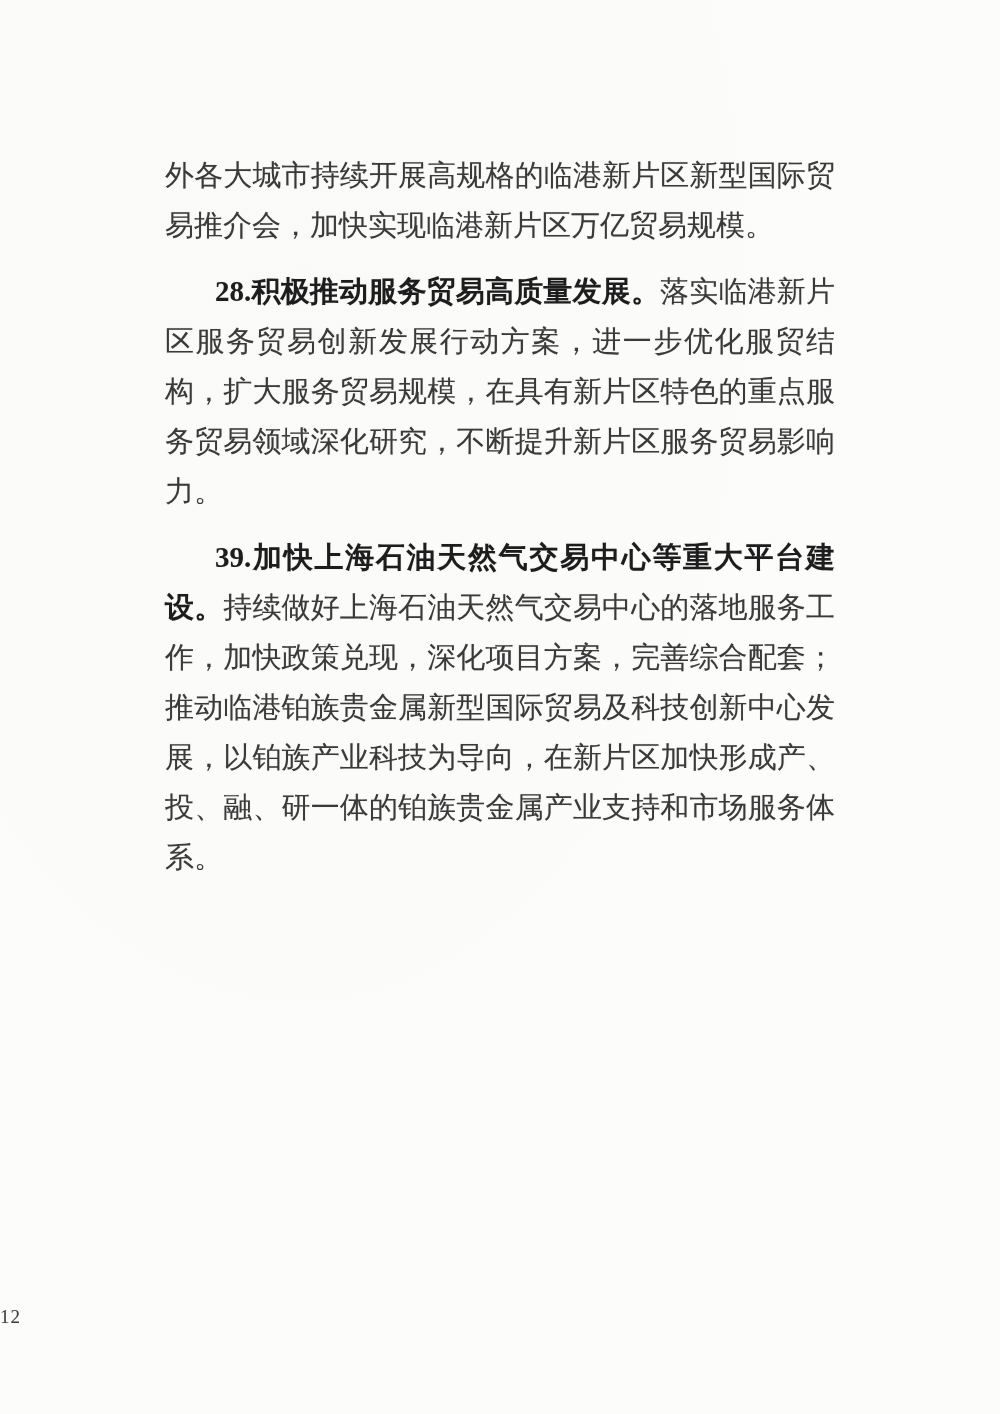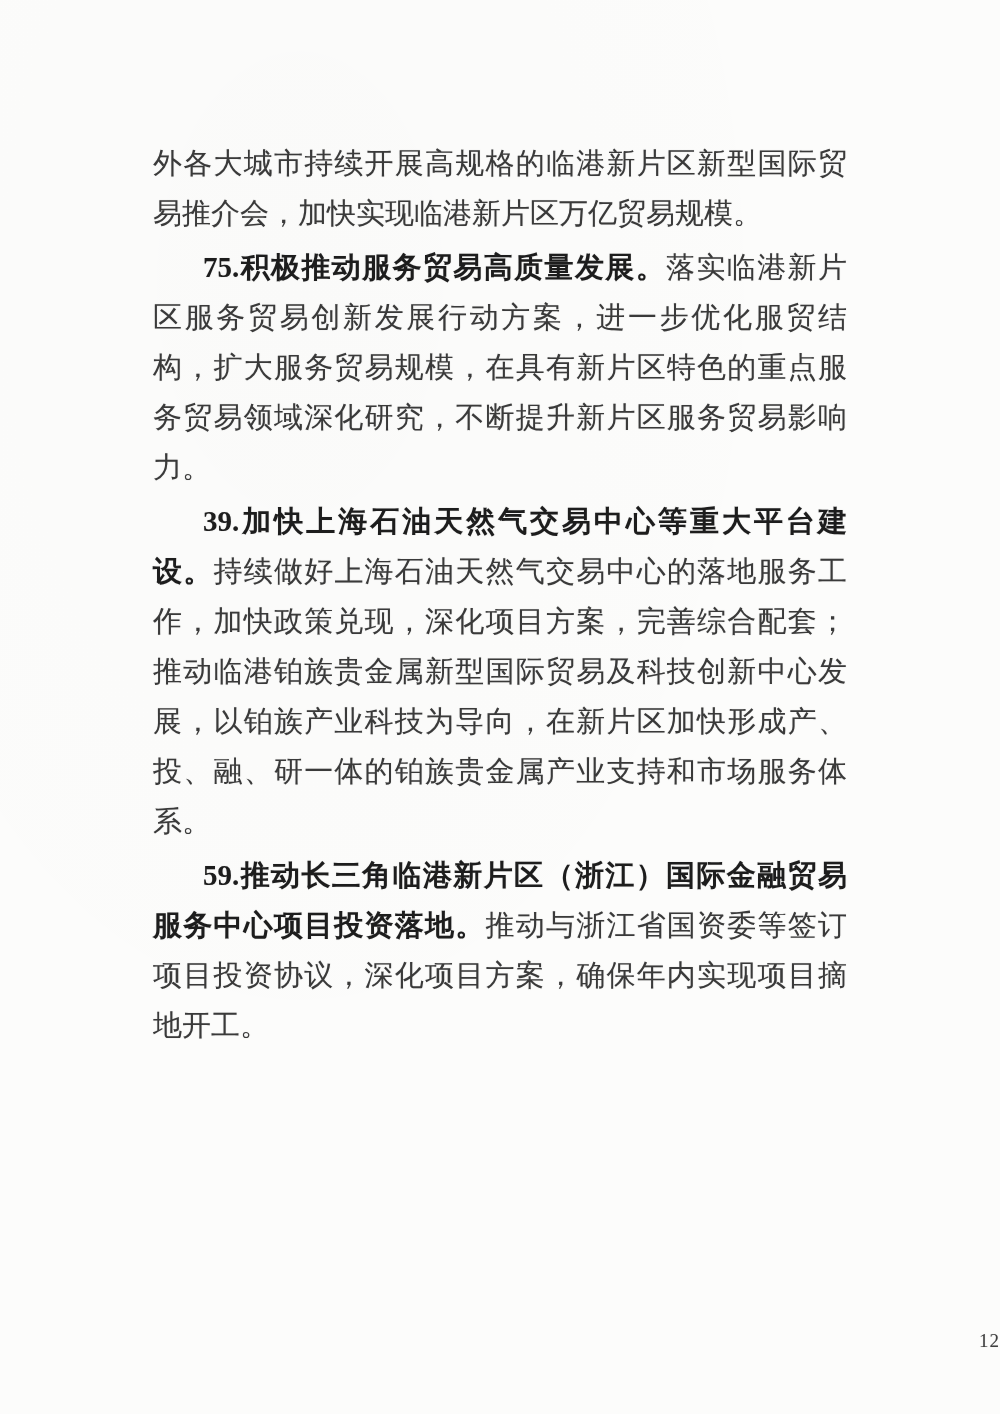--- a/index.html
+++ b/index.html
@@ -19,52 +19,50 @@
       #fcfcfb;
   }
   .text-block {
     position: absolute;
     left: 149px;
     top: 134px;
     width: 702px;
     color: #3a3a3a;
   }
   p.para {
-    margin: 4px;
+    margin: 16px;
     font-size: 29px;
     line-height: 50px;
     text-align: justify;
     text-justify: inter-ideograph;
     text-shadow: 0 0 1px rgba(110,110,110,0.35);
     word-break: normal;
   }
   p.para.indent { text-indent: 50px; }
   .lead {
     font-weight: bold;
     color: #1d1d1d;
   }
   .body-text { color: #3a3a3a; }
   .footer {
     position: absolute;
     top: 1304px;
     left: 0;
     width: 100%;
-    text-align: right;
+    text-align: left;
     font-size: 19px;
     line-height: 26px;
     color: #3f3f3f;
     letter-spacing: 1px;
     text-shadow: 0 0 1px rgba(110,110,110,0.3);
-    margin-top: 24px;
   }
 </style>
 </head>
 <body>
 
 <div class="page">
   <div class="text-block" id="paragraphs">
       <p class="para"><span class="body-text">外各大城市持续开展高规格的临港新片区新型国际贸易推介会，加快实现临港新片区万亿贸易规模。</span></p>
-      <p class="para indent"><b class="lead">75.积极推动服务贸易高质量发展。</b><span class="body-text">落实临港新片区服务贸易创新发展行动方案，进一步优化服贸结构，扩大服务贸易规模，在具有新片区特色的重点服务贸易领域深化研究，不断提升新片区服务贸易影响力。</span></p>
+      <p class="para indent"><b class="lead">28.积极推动服务贸易高质量发展。</b><span class="body-text">落实临港新片区服务贸易创新发展行动方案，进一步优化服贸结构，扩大服务贸易规模，在具有新片区特色的重点服务贸易领域深化研究，不断提升新片区服务贸易影响力。</span></p>
       <p class="para indent"><b class="lead">39.加快上海石油天然气交易中心等重大平台建设。</b><span class="body-text">持续做好上海石油天然气交易中心的落地服务工作，加快政策兑现，深化项目方案，完善综合配套；推动临港铂族贵金属新型国际贸易及科技创新中心发展，以铂族产业科技为导向，在新片区加快形成产、投、融、研一体的铂族贵金属产业支持和市场服务体系。</span></p>
-      <p class="para indent"><b class="lead">59.推动长三角临港新片区（浙江）国际金融贸易服务中心项目投资落地。</b><span class="body-text">推动与浙江省国资委等签订项目投资协议，深化项目方案，确保年内实现项目摘地开工。</span></p>
     </div>
   <div class="footer">12</div>
 </div>
 
 </body></html>

